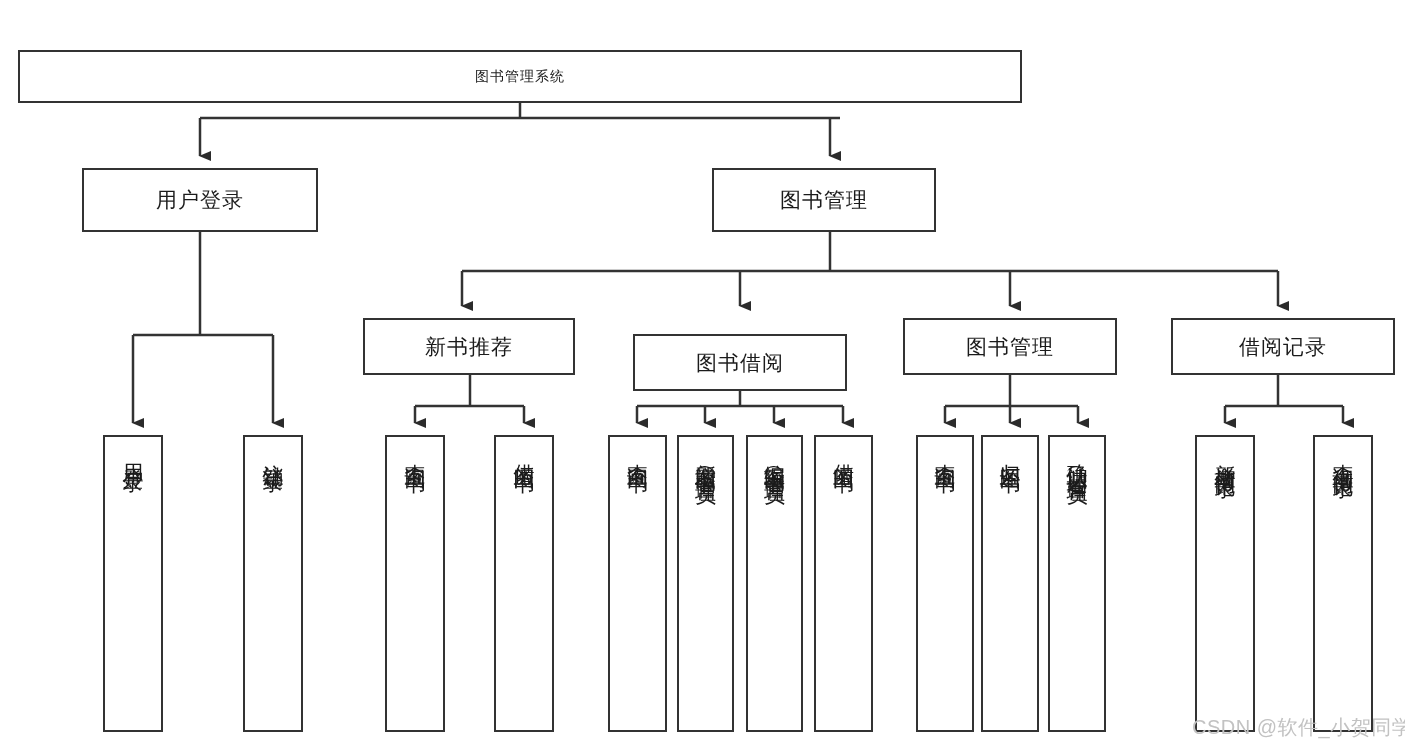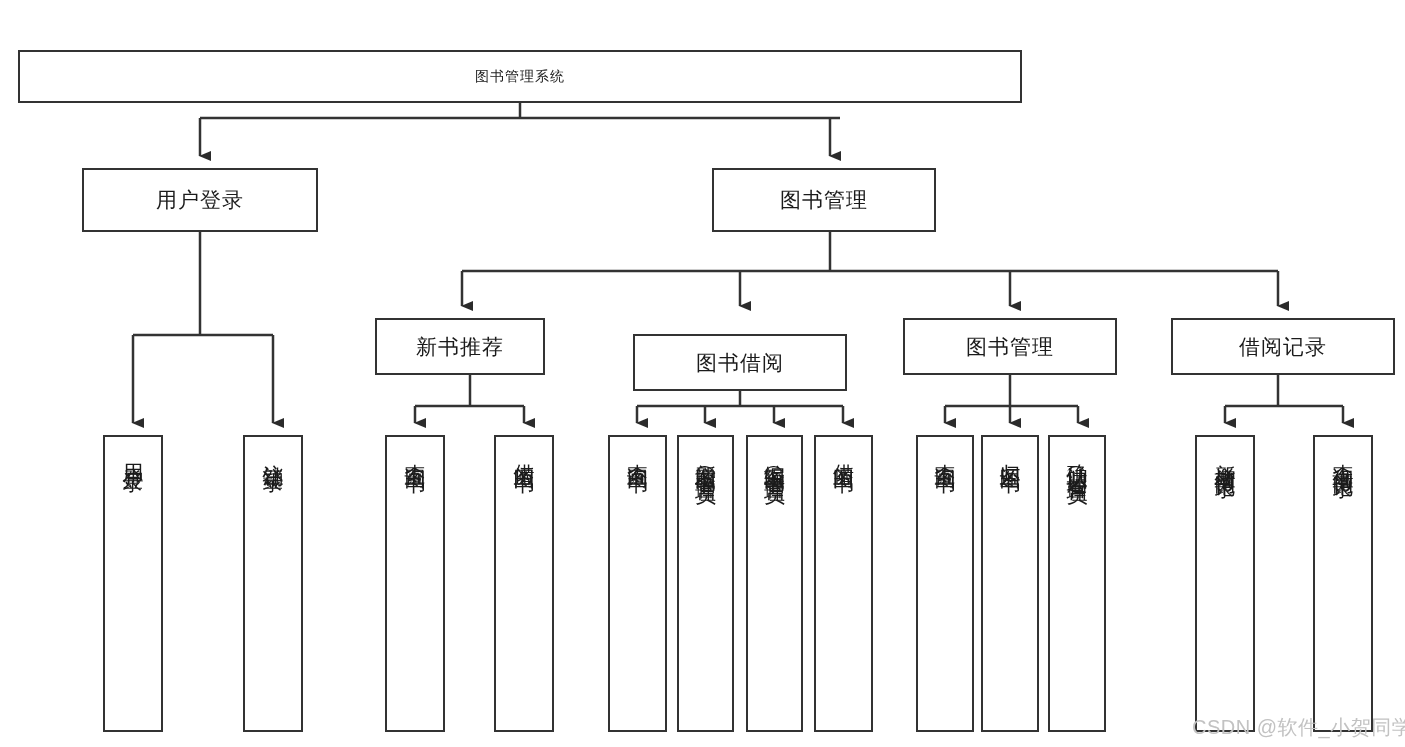--- a/index.html
+++ b/index.html
@@ -76,21 +76,21 @@
     <span>图书管理系统</span>
   </div>
 
   <div class="node hz" style="left:82px;top:168px;width:236px;height:64px;">
     <span>用户登录</span>
   </div>
   <div class="node hz" style="left:712px;top:168px;width:224px;height:64px;">
     <span>图书管理</span>
   </div>
 
-  <div class="node hz" style="left:363px;top:318px;width:170px;height:57px;margin-left:12px;">
+  <div class="node hz" style="left:363px;top:318px;width:212px;height:57px;">
     <span>新书推荐</span>
   </div>
   <div class="node hz" style="left:633px;top:318px;width:214px;height:57px;margin-top:16px;">
     <span>图书借阅</span>
   </div>
   <div class="node hz" style="left:903px;top:318px;width:214px;height:57px;">
     <span>图书管理</span>
   </div>
   <div class="node hz" style="left:1171px;top:318px;width:224px;height:57px;">
     <span>借阅记录</span>

